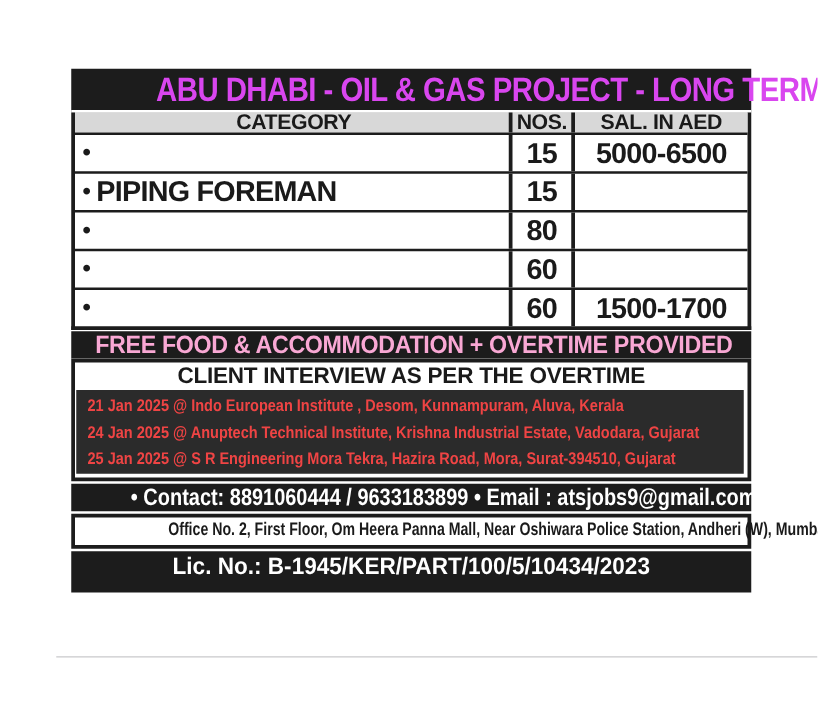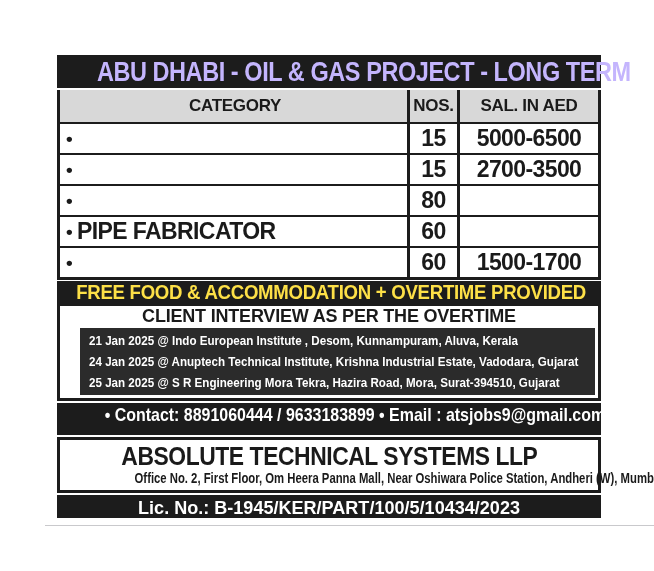--- a/index.html
+++ b/index.html
@@ -11,78 +11,79 @@
     font-weight: bold;
     overflow: hidden;
     color: var(--text-black, #1a1a1a);
   }
   .poster { position: absolute; left: 57px; top: 55px; width: 544px; }
   .cond { display: inline-block; white-space: nowrap; }
 
   
   .title-bar {
     background: var(--bar-black, #1c1c1c);
-    color: #c4b5fd;
+    color: #d946ef;
     height: 35px; line-height: 35px;
     font-size: 27px;
     border-bottom: 2px solid #fff;
+    padding-left: 28px;
   }
   .title-bar .cond { transform: scaleX(0.87); letter-spacing: -0.5px; }
 
   
   .jtable { border: 3px solid var(--bar-black, #1c1c1c); border-top: none; background: #fff; }
   .trow { display: grid; grid-template-columns: 350px 50px 1fr; }
   .trow + .trow { border-top: 2px solid var(--bar-black, #1c1c1c); }
   .thead { background: var(--header-gray, #d8d8d8); }
   .cell { display: flex; align-items: center; justify-content: center; overflow: hidden; }
   .c1 { justify-content: flex-start; padding-left: 3px; border-right: 3px solid var(--bar-black, #1c1c1c); }
   .c2 { border-right: 3px solid var(--bar-black, #1c1c1c); }
-  .thead .cell { height: 32px; font-size: 17px; letter-spacing: -0.3px; }
+  .thead .cell { height: 16px; font-size: 17px; letter-spacing: -0.3px; }
   .thead .c1 { justify-content: center; }
   .brow .cell { height: 29px; font-size: 23px; letter-spacing: -0.6px; }
   .bullet { font-size: 19px; margin: 0 5px 0 3px; line-height: 29px; }
 
   
   .benefits-bar {
     margin-top: 1px;
-    background: var(--bar-black, #1c1c1c); color: #fde047;
+    background: var(--bar-black, #1c1c1c); color: #f9a8d4;
     height: 22px; line-height: 22px; text-align: right; font-size: 20px;
   }
   .benefits-bar .cond { transform: scaleX(0.93); letter-spacing: -0.3px; }
 
   
   .interview-box { border: 3px solid var(--bar-black, #1c1c1c); background: #fff; }
   .interview-heading { height: 21px; line-height: 21px; text-align: center; font-size: 18px; letter-spacing: -0.2px; }
   .interview-panel {
-    background: var(--panel-dark, #2b2b2b); color: #ffffff;
-    margin: 1px 3px 3px 20px; padding: 2px 12px 2px 9px;
+    background: var(--panel-dark, #2b2b2b); color: #ef4444;
+    margin: 1px 3px 3px 1px; padding: 2px 12px 2px 9px;
   }
   .sched-line { font-size: 13.5px; line-height: 21px; }
   .sched-line .cond { transform: scaleX(0.86); transform-origin: left center; }
 
   
   .contact-bar {
     margin-top: 2px;
     background: var(--bar-black, #1c1c1c); color: #fff;
-    height: 32px; line-height: 24px; text-align: right; font-size: 19px;
+    height: 22px; line-height: 24px; text-align: right; font-size: 19px;
   }
   .contact-bar .cond { transform: scaleX(0.84); }
 
   
   .company-box { margin-top: 2px; border: 3px solid var(--bar-black, #1c1c1c); background: #fff; padding: 2px 0 3px; }
   .company-name { text-align: center; font-size: 26px; line-height: 28px; }
   .company-name .cond { transform: scaleX(0.88); letter-spacing: -0.5px; }
   .company-address { text-align: center; font-size: 14.5px; line-height: 17px; }
   .company-address .cond { transform: scaleX(0.78); }
 
   
   .license-bar {
     margin-top: 2px;
     background: var(--bar-black, #1c1c1c); color: #fff;
-    height: 23px; line-height: 25px; text-align: center; font-size: 19px;
+    height: 33px; line-height: 25px; text-align: center; font-size: 19px;
   }
   .license-bar .cond { transform: scaleX(0.95); }
 
   
   .scan-line { position: absolute; left: 45px; top: 525px; width: 609px; height: 1px; background: #c9c9cc; }
 </style>
 </head>
 <body>
 
 <div class="poster">
@@ -102,36 +103,35 @@
       <div class="cell c1">
         <span class="bullet">•</span>
       </div>
       <div class="cell c2">15</div>
       <div class="cell c3">5000-6500</div>
     </div>
 
     <div class="trow brow">
       <div class="cell c1">
         <span class="bullet">•</span>
+        <span>PIPING FOREMAN</span>
       </div>
       <div class="cell c2">15</div>
-      <div class="cell c3">2700-3500</div>
     </div>
 
     <div class="trow brow">
       <div class="cell c1">
         <span class="bullet">•</span>
       </div>
       <div class="cell c2">80</div>
     </div>
 
     <div class="trow brow">
       <div class="cell c1">
         <span class="bullet">•</span>
-        <span>PIPE FABRICATOR</span>
       </div>
       <div class="cell c2">60</div>
     </div>
 
     <div class="trow brow">
       <div class="cell c1">
         <span class="bullet">•</span>
       </div>
       <div class="cell c2">60</div>
       <div class="cell c3">1500-1700</div>
@@ -157,23 +157,20 @@
         <span class="cond">25 Jan 2025 @ S R Engineering Mora Tekra, Hazira Road, Mora, Surat-394510, Gujarat</span>
       </div>
     </div>
   </div>
 
   <div class="contact-bar">
     <span class="cond">• Contact: 8891060444 / 9633183899   • Email : atsjobs9@gmail.com</span>
   </div>
 
   <div class="company-box">
-    <div class="company-name">
-      <span class="cond">ABSOLUTE TECHNICAL SYSTEMS LLP</span>
-    </div>
     <div class="company-address">
       <span class="cond">Office No. 2, First Floor, Om Heera Panna Mall, Near Oshiwara Police Station, Andheri (W), Mumbai</span>
     </div>
   </div>
 
   <div class="license-bar">
     <span class="cond">Lic. No.: B-1945/KER/PART/100/5/10434/2023</span>
   </div>
 
 </div>

